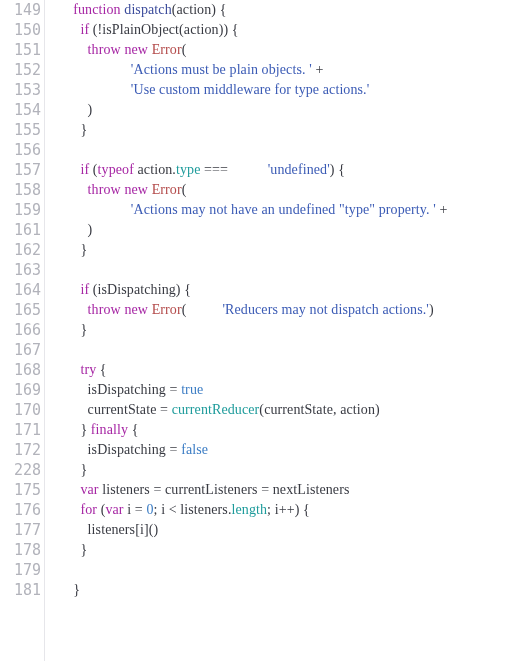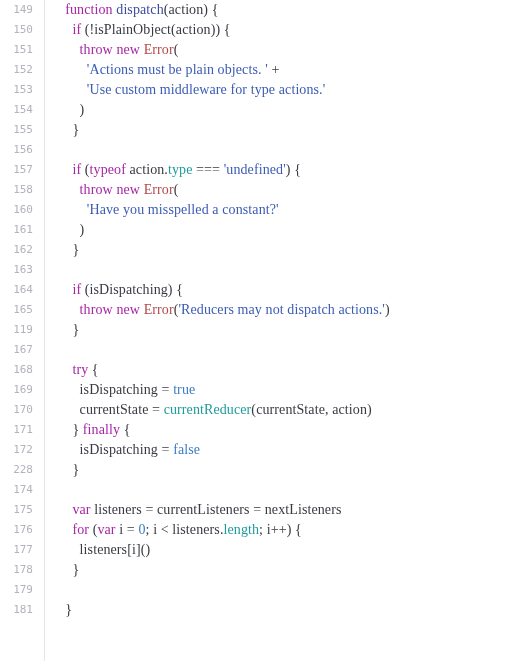--- a/index.html
+++ b/index.html
@@ -38,41 +38,42 @@
     height: 20px;
     line-height: 20px;
     white-space: pre;
   }
 
   .line-number {
     width: 33px;
     flex: 0 0 33px;
     text-align: right;
     color: #b2b3bb;
-    font-size: 11px;
+    font-size: 15px;
     line-height: 20px;
     font-family: "DejaVu Sans Mono", "Liberation Mono", monospace;
     user-select: none;
+    padding-left: 8px;
   }
 
   .line-content {
     flex: 1 1 auto;
     padding-left: 25px;
     font-size: 14px;
     line-height: 20px;
     color: #383a42;
     font-family: Liberation Serif, serif;
     white-space: pre;
     letter-spacing: 0.1px;
   }
 
   
   .tok-plain    { color: #383a42; }
   .tok-keyword  { color: #a626a4; }
-  .tok-string   { color: #3b5bb5; }
+  .tok-string   { color: #3b5bb5; margin-left: 36px; }
   .tok-number   { color: #3b7cc4; }
   .tok-boolean  { color: #3b7cc4; text-align: center; }
   .tok-property { color: #1d9b9b; }
   .tok-function { color: #1d9b9b; }
   .tok-class    { color: #b34a4a; }
   .tok-fnname   { color: #3b4b9b; }
   .tok-operator { color: #383a42; }
   .tok-punct    { color: #383a42; }
 </style>
 </head>
@@ -83,35 +84,34 @@
       <div class="code-line"><span class="line-number">149</span><span class="line-content"><span class="tok-plain">  </span><span class="tok-keyword">function</span><span class="tok-plain"> </span><span class="tok-fnname">dispatch</span><span class="tok-punct">(</span><span class="tok-plain">action</span><span class="tok-punct">) {</span></span></div>
       <div class="code-line"><span class="line-number">150</span><span class="line-content"><span class="tok-plain">    </span><span class="tok-keyword">if</span><span class="tok-punct"> (!</span><span class="tok-plain">isPlainObject</span><span class="tok-punct">(</span><span class="tok-plain">action</span><span class="tok-punct">)) {</span></span></div>
       <div class="code-line"><span class="line-number">151</span><span class="line-content"><span class="tok-plain">      </span><span class="tok-keyword">throw</span><span class="tok-plain"> </span><span class="tok-keyword">new</span><span class="tok-plain"> </span><span class="tok-class">Error</span><span class="tok-punct">(</span></span></div>
       <div class="code-line"><span class="line-number">152</span><span class="line-content"><span class="tok-plain">        </span><span class="tok-string">'Actions must be plain objects. '</span><span class="tok-plain"> </span><span class="tok-operator">+</span></span></div>
       <div class="code-line"><span class="line-number">153</span><span class="line-content"><span class="tok-plain">        </span><span class="tok-string">'Use custom middleware for type actions.'</span></span></div>
       <div class="code-line"><span class="line-number">154</span><span class="line-content"><span class="tok-plain">      </span><span class="tok-punct">)</span></span></div>
       <div class="code-line"><span class="line-number">155</span><span class="line-content"><span class="tok-plain">    </span><span class="tok-punct">}</span></span></div>
       <div class="code-line"><span class="line-number">156</span><span class="line-content">&nbsp;</span></div>
       <div class="code-line"><span class="line-number">157</span><span class="line-content"><span class="tok-plain">    </span><span class="tok-keyword">if</span><span class="tok-punct"> (</span><span class="tok-keyword">typeof</span><span class="tok-plain"> </span><span class="tok-plain">action</span><span class="tok-punct">.</span><span class="tok-property">type</span><span class="tok-plain"> </span><span class="tok-operator">===</span><span class="tok-plain"> </span><span class="tok-string">'undefined'</span><span class="tok-punct">) {</span></span></div>
       <div class="code-line"><span class="line-number">158</span><span class="line-content"><span class="tok-plain">      </span><span class="tok-keyword">throw</span><span class="tok-plain"> </span><span class="tok-keyword">new</span><span class="tok-plain"> </span><span class="tok-class">Error</span><span class="tok-punct">(</span></span></div>
-      <div class="code-line"><span class="line-number">160</span><span class="line-content"><span class="tok-plain">        </span><span class="tok-string">'Have you misspelled a constant?'</span></span></div>
+      <div class="code-line"><span class="line-number">159</span><span class="line-content"><span class="tok-plain">        </span><span class="tok-string">'Actions may not have an undefined "type" property. '</span><span class="tok-plain"> </span><span class="tok-operator">+</span></span></div>
       <div class="code-line"><span class="line-number">161</span><span class="line-content"><span class="tok-plain">      </span><span class="tok-punct">)</span></span></div>
       <div class="code-line"><span class="line-number">162</span><span class="line-content"><span class="tok-plain">    </span><span class="tok-punct">}</span></span></div>
       <div class="code-line"><span class="line-number">163</span><span class="line-content">&nbsp;</span></div>
       <div class="code-line"><span class="line-number">164</span><span class="line-content"><span class="tok-plain">    </span><span class="tok-keyword">if</span><span class="tok-punct"> (</span><span class="tok-plain">isDispatching</span><span class="tok-punct">) {</span></span></div>
       <div class="code-line"><span class="line-number">165</span><span class="line-content"><span class="tok-plain">      </span><span class="tok-keyword">throw</span><span class="tok-plain"> </span><span class="tok-keyword">new</span><span class="tok-plain"> </span><span class="tok-class">Error</span><span class="tok-punct">(</span><span class="tok-string">'Reducers may not dispatch actions.'</span><span class="tok-punct">)</span></span></div>
-      <div class="code-line"><span class="line-number">119</span><span class="line-content"><span class="tok-plain">    </span><span class="tok-punct">}</span></span></div>
+      <div class="code-line"><span class="line-number">166</span><span class="line-content"><span class="tok-plain">    </span><span class="tok-punct">}</span></span></div>
       <div class="code-line"><span class="line-number">167</span><span class="line-content">&nbsp;</span></div>
       <div class="code-line"><span class="line-number">168</span><span class="line-content"><span class="tok-plain">    </span><span class="tok-keyword">try</span><span class="tok-punct"> {</span></span></div>
       <div class="code-line"><span class="line-number">169</span><span class="line-content"><span class="tok-plain">      </span><span class="tok-plain">isDispatching</span><span class="tok-plain"> </span><span class="tok-operator">=</span><span class="tok-plain"> </span><span class="tok-boolean">true</span></span></div>
       <div class="code-line"><span class="line-number">170</span><span class="line-content"><span class="tok-plain">      </span><span class="tok-plain">currentState</span><span class="tok-plain"> </span><span class="tok-operator">=</span><span class="tok-plain"> </span><span class="tok-function">currentReducer</span><span class="tok-punct">(</span><span class="tok-plain">currentState</span><span class="tok-punct">, </span><span class="tok-plain">action</span><span class="tok-punct">)</span></span></div>
       <div class="code-line"><span class="line-number">171</span><span class="line-content"><span class="tok-plain">    </span><span class="tok-punct">} </span><span class="tok-keyword">finally</span><span class="tok-punct"> {</span></span></div>
       <div class="code-line"><span class="line-number">172</span><span class="line-content"><span class="tok-plain">      </span><span class="tok-plain">isDispatching</span><span class="tok-plain"> </span><span class="tok-operator">=</span><span class="tok-plain"> </span><span class="tok-boolean">false</span></span></div>
       <div class="code-line"><span class="line-number">228</span><span class="line-content"><span class="tok-plain">    </span><span class="tok-punct">}</span></span></div>
-      <div class="code-line"><span class="line-number">174</span><span class="line-content">&nbsp;</span></div>
       <div class="code-line"><span class="line-number">175</span><span class="line-content"><span class="tok-plain">    </span><span class="tok-keyword">var</span><span class="tok-plain"> </span><span class="tok-plain">listeners</span><span class="tok-plain"> </span><span class="tok-operator">=</span><span class="tok-plain"> </span><span class="tok-plain">currentListeners</span><span class="tok-plain"> </span><span class="tok-operator">=</span><span class="tok-plain"> </span><span class="tok-plain">nextListeners</span></span></div>
       <div class="code-line"><span class="line-number">176</span><span class="line-content"><span class="tok-plain">    </span><span class="tok-keyword">for</span><span class="tok-punct"> (</span><span class="tok-keyword">var</span><span class="tok-plain"> </span><span class="tok-plain">i</span><span class="tok-plain"> </span><span class="tok-operator">=</span><span class="tok-plain"> </span><span class="tok-number">0</span><span class="tok-punct">; </span><span class="tok-plain">i</span><span class="tok-plain"> </span><span class="tok-operator">&lt;</span><span class="tok-plain"> </span><span class="tok-plain">listeners</span><span class="tok-punct">.</span><span class="tok-property">length</span><span class="tok-punct">; </span><span class="tok-plain">i</span><span class="tok-operator">++</span><span class="tok-punct">) {</span></span></div>
       <div class="code-line"><span class="line-number">177</span><span class="line-content"><span class="tok-plain">      </span><span class="tok-plain">listeners</span><span class="tok-punct">[</span><span class="tok-plain">i</span><span class="tok-punct">]()</span></span></div>
       <div class="code-line"><span class="line-number">178</span><span class="line-content"><span class="tok-plain">    </span><span class="tok-punct">}</span></span></div>
       <div class="code-line"><span class="line-number">179</span><span class="line-content">&nbsp;</span></div>
       <div class="code-line"><span class="line-number">181</span><span class="line-content"><span class="tok-plain">  </span><span class="tok-punct">}</span></span></div>
     </div>
 </div>
 
 </body></html>

